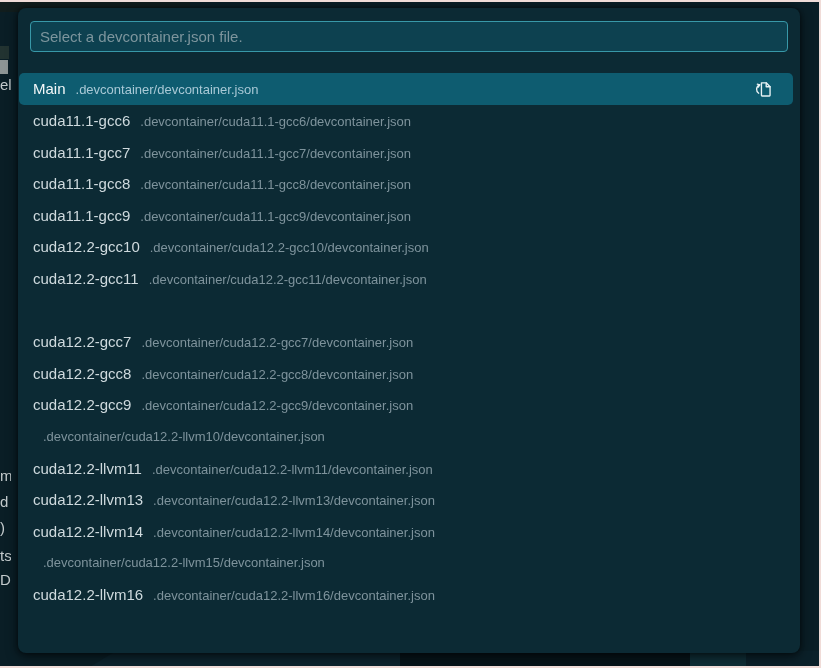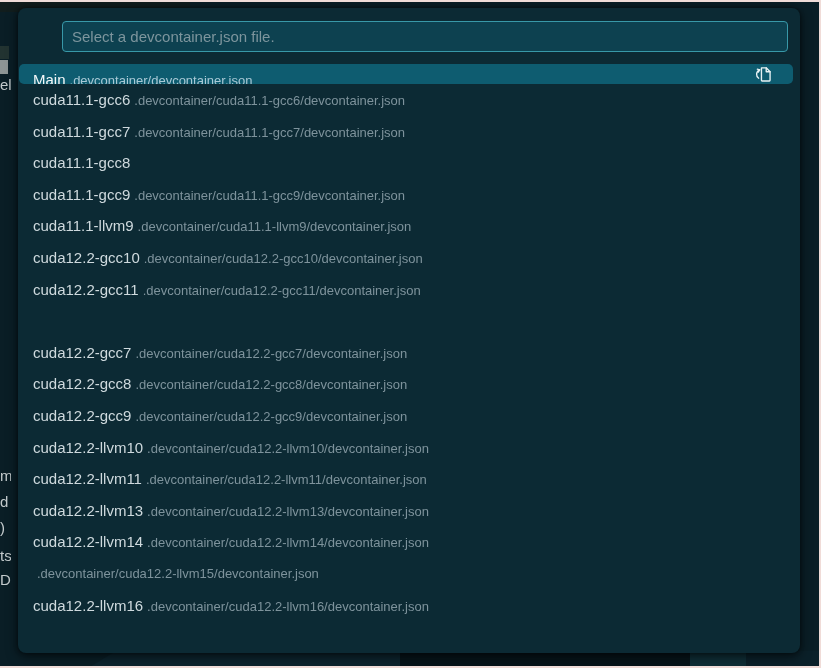--- a/index.html
+++ b/index.html
@@ -33,34 +33,34 @@
   .bb1 { left:88px;  top:651px; width:312px; height:17px; background:#0d242e;
          clip-path:polygon(0 100%, 9% 0, 100% 0, 100% 100%); }
   .bb2 { left:400px; top:649px; width:290px; height:19px; background:#071419; }
   .bb3 { left:690px; top:651px; width:56px;  height:17px; background:#0f2e36; }
   .bb4 { left:746px; top:651px; width:73px;  height:17px; background:#0b2029; }
 
   
   .quickpick { position:absolute; left:18px; top:8px; width:782px; height:645px;
                background:var(--overlay-bg); border-radius:8px; overflow:hidden;
                box-shadow:0 3px 12px rgba(0,0,0,.6), 0 0 4px rgba(0,0,0,.45); z-index:10; }
-  .qp-input-wrap { padding:13px 12px 11px 12px;margin-left:32px; }
+  .qp-input-wrap { padding:13px 12px 20px 12px; }
   .qp-input { width:100%; height:31px; background:var(--input-bg);
               border:1px solid var(--input-border); border-radius:4px;
               color:#d2e4e9; font-family:"Liberation Sans", sans-serif; font-size:15px;
               padding:0 9px; outline:none; }
   .qp-input::placeholder { color:var(--placeholder); opacity:1; }
 
   .qp-list { padding:1px 0; }
   .qp-row { display:flex; align-items:baseline; height:31.6px; margin:0 7px 0 1px;
             padding-left:14px; border-radius:5px; cursor:pointer; position:relative;
             line-height:31.6px; white-space:nowrap; overflow:hidden; }
   .qp-row .qp-label { font-size:15px; color:var(--label); }
-  .qp-row .qp-desc  { font-size:13px; color:var(--desc); margin-left:4px; }
-  .qp-row.selected  { background:var(--selected-bg); height:20px; line-height:32px; }
+  .qp-row .qp-desc  { font-size:13px; color:var(--desc); margin-left:10px; }
+  .qp-row.selected  { background:var(--selected-bg); height:32px; line-height:32px; }
   .qp-row.selected .qp-label { color:var(--selected-label); }
   .qp-row.selected .qp-desc  { color:var(--selected-desc); }
 
   .qp-btn { position:absolute; right:18px; top:50%; transform:translateY(-50%);
             width:24px; height:24px; display:flex; align-items:center; justify-content:center;
             background:transparent; border:none; cursor:pointer; color:var(--icon); }
   .qp-btn svg { width:22px; height:22px; display:block; }
 </style>
 </head>
 <body>
@@ -108,34 +108,30 @@
   </div>
 
   <div class="qp-row">
     <span class="qp-label">cuda11.1-gcc7</span>
     <span class="qp-desc">.devcontainer/cuda11.1-gcc7/devcontainer.json</span>
 
   </div>
 
   <div class="qp-row">
     <span class="qp-label">cuda11.1-gcc8</span>
+    <span class="qp-desc">.devcontainer/cuda11.1-gcc8/devcontainer.json</span>
 
   </div>
 
   <div class="qp-row">
     <span class="qp-label">cuda11.1-gcc9</span>
     <span class="qp-desc">.devcontainer/cuda11.1-gcc9/devcontainer.json</span>
 
   </div>
 
-  <div class="qp-row">
-    <span class="qp-label">cuda11.1-llvm9</span>
-    <span class="qp-desc">.devcontainer/cuda11.1-llvm9/devcontainer.json</span>
-
-  </div>
 
   <div class="qp-row">
     <span class="qp-label">cuda12.2-gcc10</span>
     <span class="qp-desc">.devcontainer/cuda12.2-gcc10/devcontainer.json</span>
 
   </div>
 
   <div class="qp-row">
     <span class="qp-label">cuda12.2-gcc11</span>
     <span class="qp-desc">.devcontainer/cuda12.2-gcc11/devcontainer.json</span>
@@ -158,21 +154,20 @@
 
   </div>
 
   <div class="qp-row">
     <span class="qp-label">cuda12.2-gcc9</span>
     <span class="qp-desc">.devcontainer/cuda12.2-gcc9/devcontainer.json</span>
 
   </div>
 
   <div class="qp-row">
-    <span class="qp-label">cuda12.2-llvm10</span>
     <span class="qp-desc">.devcontainer/cuda12.2-llvm10/devcontainer.json</span>
 
   </div>
 
   <div class="qp-row">
     <span class="qp-label">cuda12.2-llvm11</span>
     <span class="qp-desc">.devcontainer/cuda12.2-llvm11/devcontainer.json</span>
 
   </div>
 

